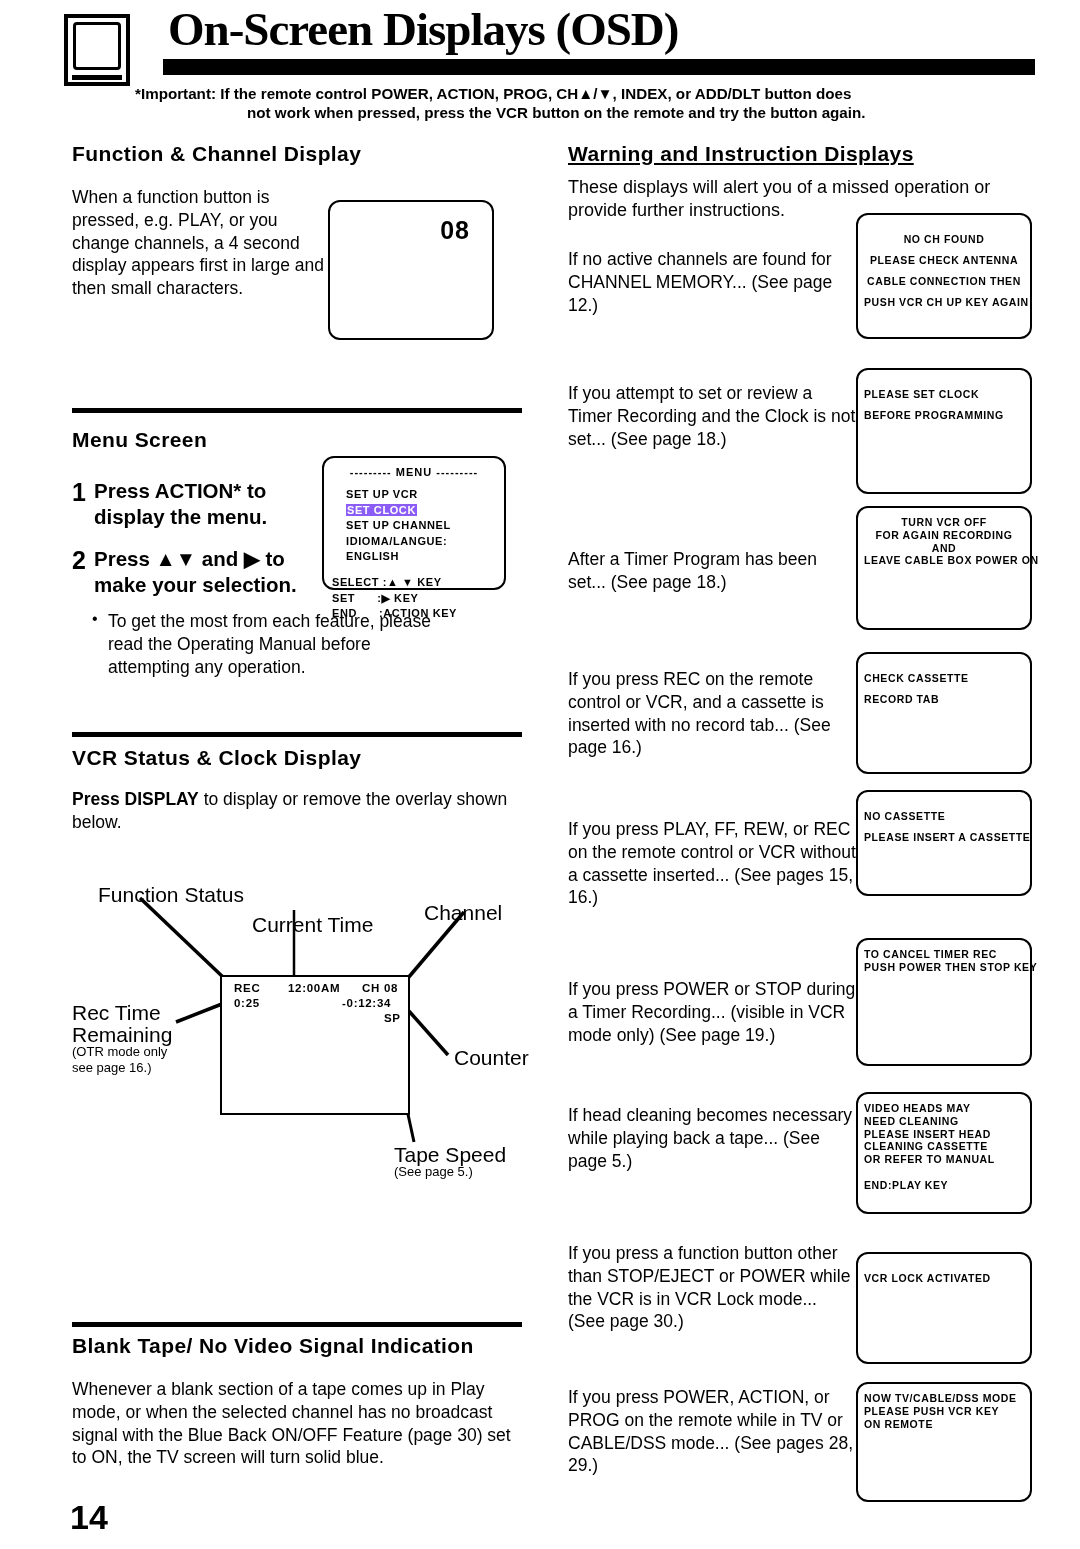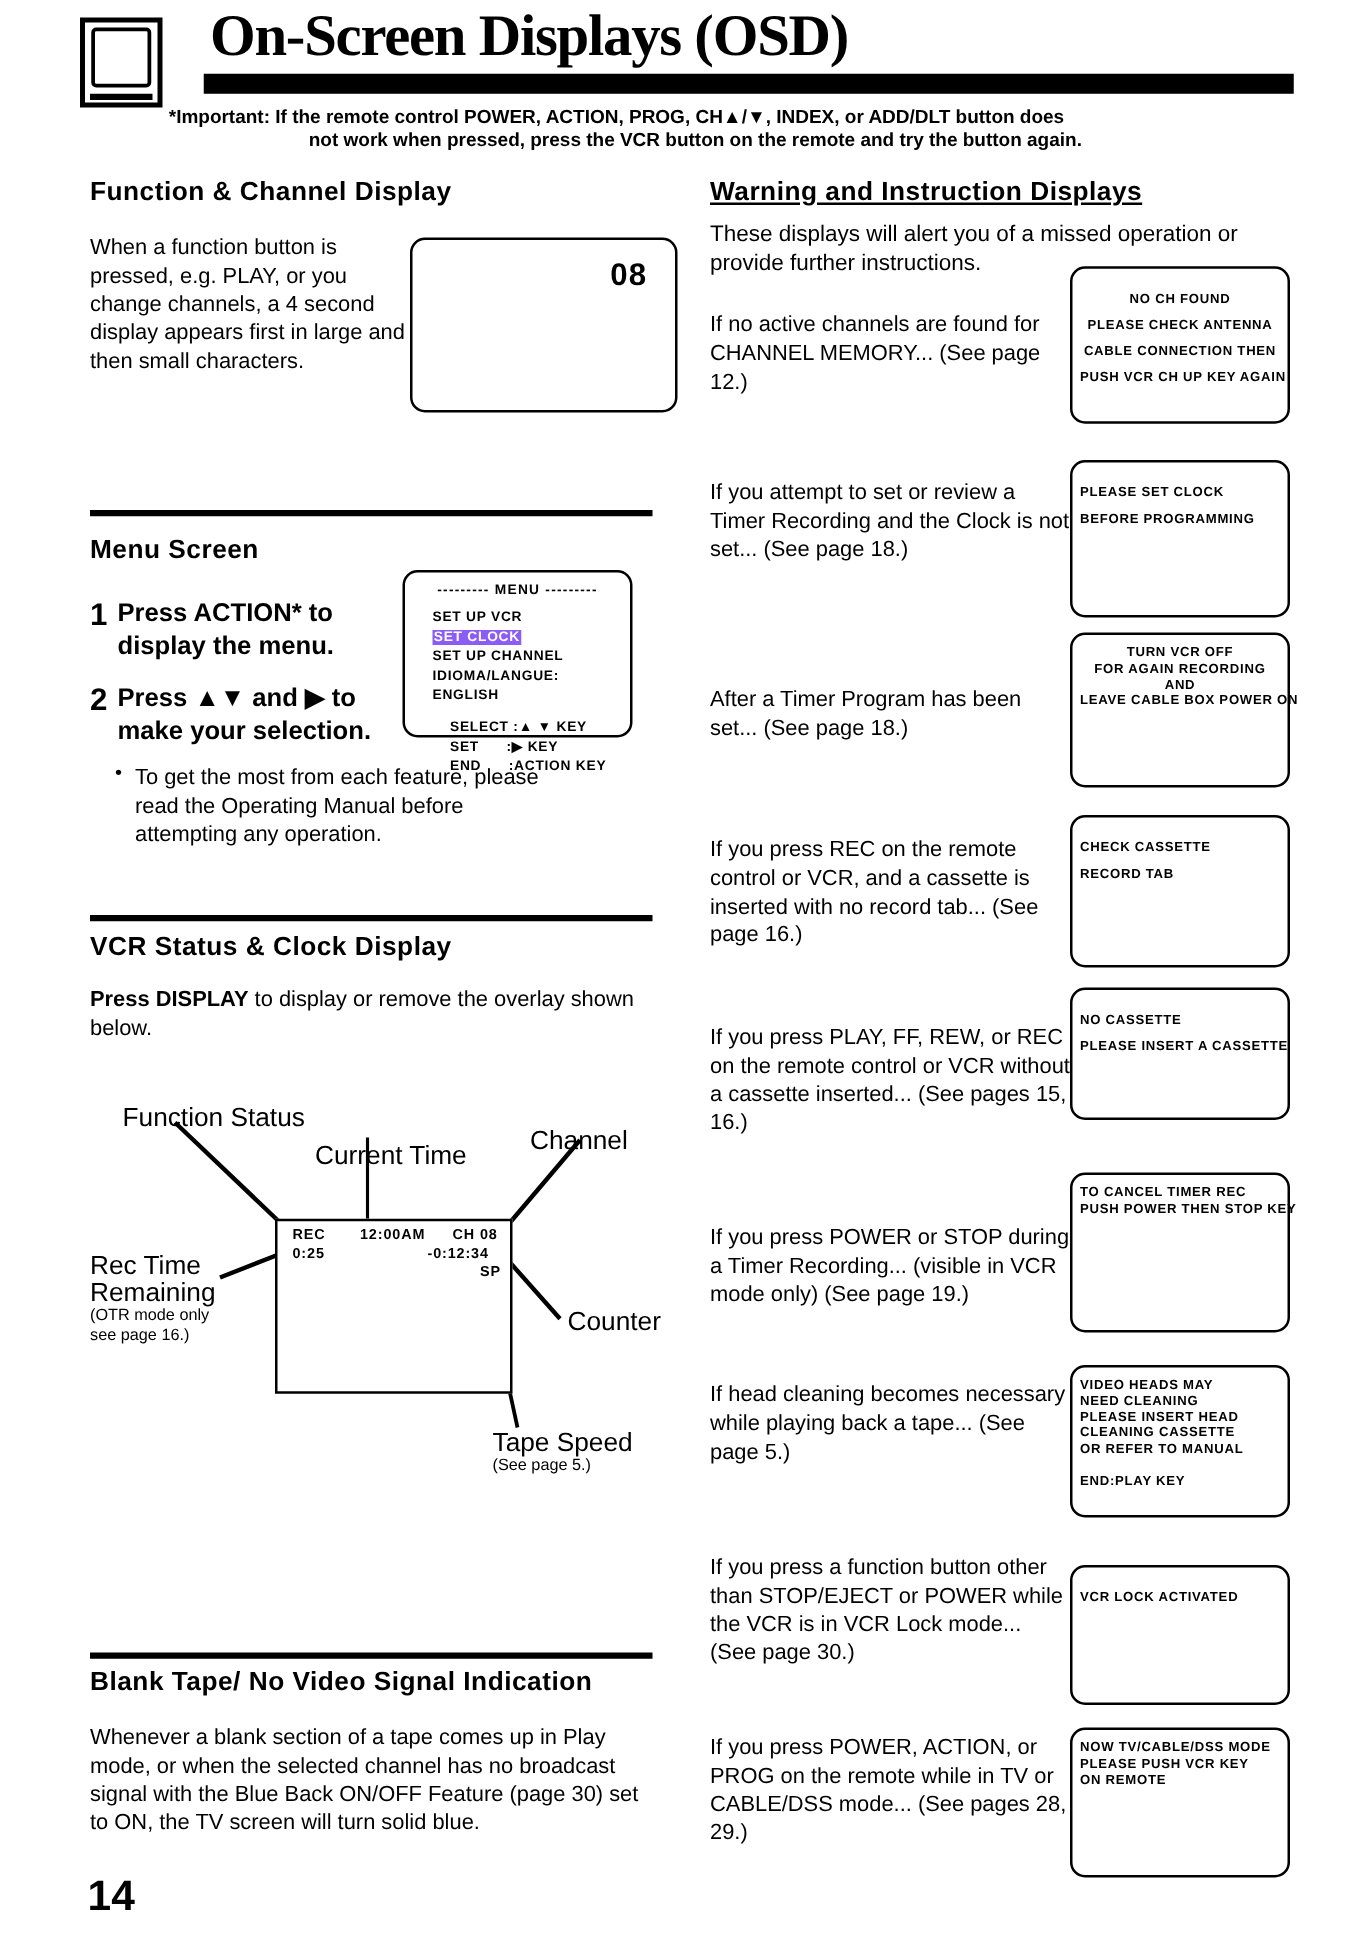--- a/index.html
+++ b/index.html
@@ -103,21 +103,21 @@
     font-size: 10.5px;
     letter-spacing: 0.6px;
     color: #000;
     font-weight: bold;
   }
   .osd .osd-line { white-space: pre; }
 
   
   #fc-head  { position: absolute; left: 72px;  top: 142px; }
   #fc-text  { position: absolute; left: 72px;  top: 186px; width: 260px; }
-  #fc-osd   { position: absolute; left: 328px; top: 190px; width: 214px; height: 140px; }
+  #fc-osd   { position: absolute; left: 328px; top: 200px; width: 166px; height: 140px; }
   #fc-osd-num {
     position: absolute; right: 22px; top: 14px;
     font-size: 25px; font-weight: bold; letter-spacing: 1px;
   }
 
   #div1 { position: absolute; left: 72px; top: 408px; width: 450px; }
 
   #menu-head { position: absolute; left: 72px; top: 428px; }
   #menu-step1 { position: absolute; left: 72px; top: 478px; width: 250px; }
   #menu-step2 { position: absolute; left: 72px; top: 546px; width: 260px; }
@@ -133,21 +133,21 @@
     vertical-align: top;
   }
   #menu-bullet { position: absolute; left: 92px; top: 610px; width: 340px; }
   #menu-bullet .bull { position: absolute; left: 0; top: 0; }
   #menu-bullet .txt { display: block; padding-left: 16px; font-size: 17.5px; line-height: 1.3; }
 
   #menu-osd { position: absolute; left: 322px; top: 456px; width: 184px; height: 134px; padding: 6px 0 0 0; }
   #menu-osd .mtitle { text-align: center; font-size: 11px; letter-spacing: 1px; margin-top: 2px; }
   #menu-osd .mitems { margin-top: 9px; padding-left: 22px; line-height: 1.42; font-size: 11px; }
   #menu-osd .mitems .hl { background: #8b5cf6; color: #fff; padding: 0 1px; }
-  #menu-osd .mkeys { margin-top: 10px; padding-left: 8px; line-height: 1.42; font-size: 11px; margin-left: 28px; }
+  #menu-osd .mkeys { margin-top: 10px; padding-left: 8px; line-height: 1.42; font-size: 11px; }
 
   #div2 { position: absolute; left: 72px; top: 732px; width: 450px; }
 
   #vcr-head { position: absolute; left: 72px; top: 746px; }
   #vcr-text { position: absolute; left: 72px; top: 788px; width: 440px; }
 
   
   #diagram { position: absolute; left: 72px; top: 870px; width: 460px; height: 330px; }
   #diagram .dg-box {
     position: absolute; left: 148px; top: 105px;

